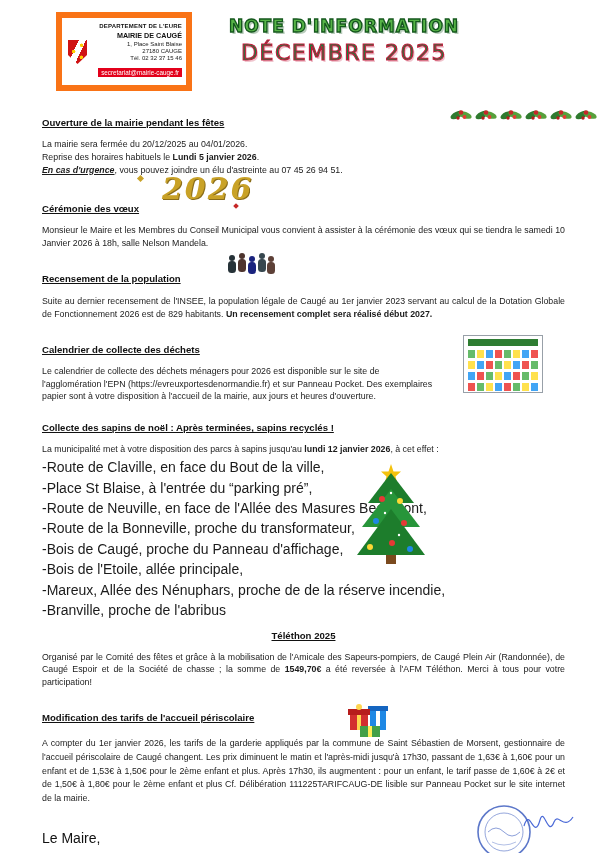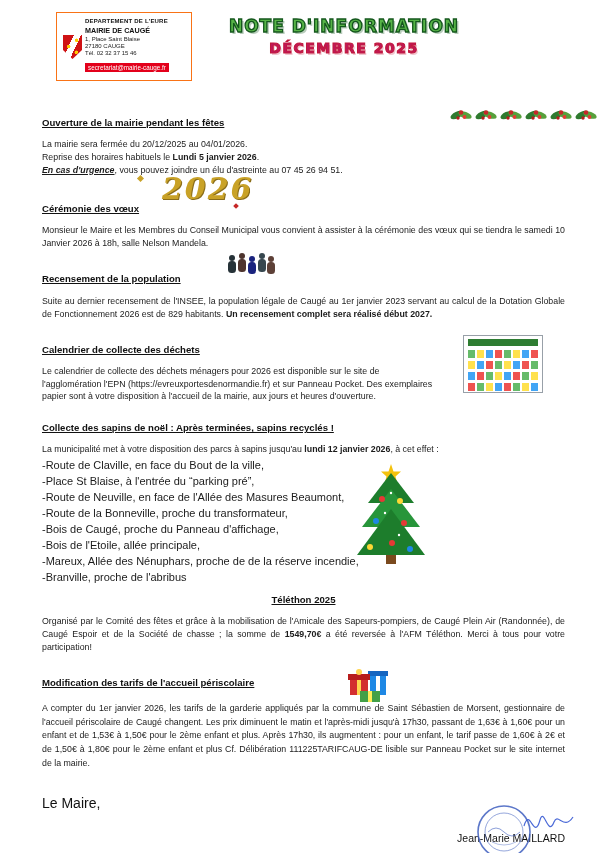--- a/index.html
+++ b/index.html
@@ -7,22 +7,22 @@
   .page {
     position:relative; width:607px; height:853px; background:#fff;
     font-family:"Liberation Sans", sans-serif; color:#111; overflow:hidden;
     margin:0 auto;
   }
   .inner { position:absolute; inset:0; padding:10px 42px 0 42px; }
 
   
   .hdr { position:relative; height:84px; }
   .logo-box {
-    position:absolute; left:14px; top:2px; width:136px; border:1px solid #f97316;
-    padding:5px 4px 6px 28px; text-align:left;
+    position:absolute; left:14px; top:2px; width:136px; border:6px solid #f97316;
+    padding:5px 4px 6px 28px; text-align:right;
   }
   .shield {
     position:absolute; left:6px; top:22px; width:19px; height:24px;
     background:
       radial-gradient(circle at 72% 22%, #ffcc00 0 1.5px, transparent 2px),
       radial-gradient(circle at 30% 48%, #ffcc00 0 1.5px, transparent 2px),
       radial-gradient(circle at 70% 72%, #ffcc00 0 1.5px, transparent 2px),
       linear-gradient(115deg, #cf1214 36%, #ffffff 36%, #ffffff 60%, #cf1214 60%);
     clip-path: polygon(0 0, 100% 0, 100% 62%, 50% 100%, 0 62%);
   }
@@ -31,34 +31,34 @@
   .l-addr  { font-size:6px;  margin-top:1px; color:#222; }
   .l-email { display:inline-block; font-size:6.3px; color:#fff; background:#e3001b;
              padding:1px 3px; margin-top:2px; }
   .title-block { position:absolute; left:146px; top:6px; width:312px; text-align:center; }
   .doc-title {
     font-family:"DejaVu Sans", sans-serif; font-weight:800; font-size:17px;
     letter-spacing:1px; color:#57b447; -webkit-text-stroke:1.3px #14571d;
     text-shadow:2px 2px 0 rgba(20,87,29,.30); white-space:nowrap;
   }
   .doc-subtitle {
-    font-family:"DejaVu Sans", sans-serif; font-weight:700; font-size:14px;
-    letter-spacing:1.5px; color:#be185d; -webkit-text-stroke:1.1px #c2183a;
+    font-family:"DejaVu Sans", sans-serif; font-weight:400; font-size:22px;
+    letter-spacing:1.5px; color:#15803d; -webkit-text-stroke:1.1px #c2183a;
     text-shadow:1.5px 1.5px 0 rgba(194,24,58,.25); margin-top:4px; white-space:nowrap;
   }
 
   
   .sec { position:relative; }
   .sec-head { position:relative; }
   .sec-title { font-size:9.6px; font-weight:700; text-decoration:underline; }
   .para { font-size:8.8px; line-height:1.46; margin-top:8px; color:#1b1b1b; }
   .just { text-align:justify; }
   .bd { font-weight:700; }
   .lead-u { font-weight:700; font-style:italic; text-decoration:underline; }
-  .list-line { font-size:11px; line-height:1.46; color:#1b1b1b; }
+  .list-line { font-size:14px; line-height:1.46; color:#1b1b1b; }
 
   .sec1 .sec-head{ margin-top:18px; }
   .sec2 .sec-head{ margin-top:22px; }
   .sec3 .sec-head{ margin-top:18px; }
   .sec4 .sec-head{ margin-top:18px; }
   .sec5 .sec-head{ margin-top:14px; }
   .sec6 .sec-head{ margin-top:4px;text-align:center; }
   .sec7 .sec-head{ margin-top:18px; }
   .sec3 .para{ margin-top:9px; }
   .sec7 .para{ margin-top:12px; line-height:1.56; }

